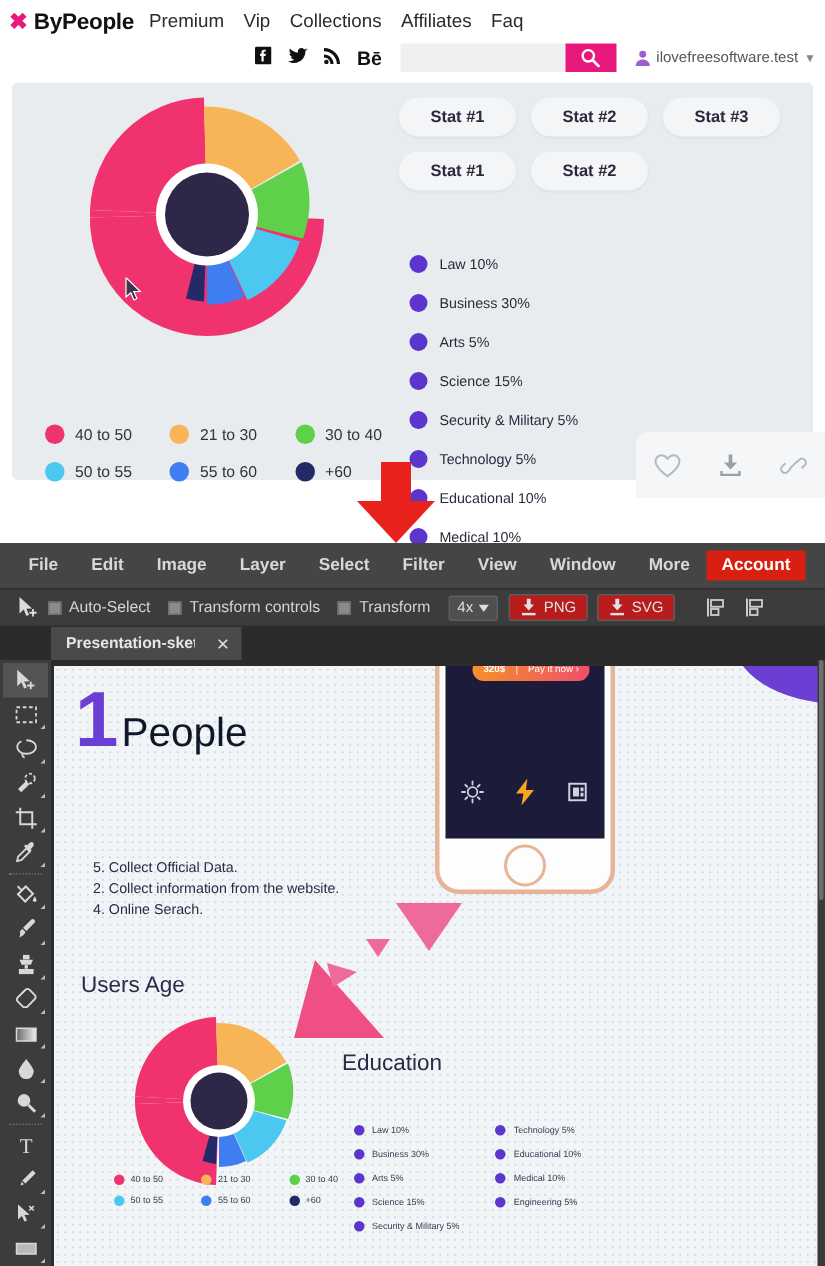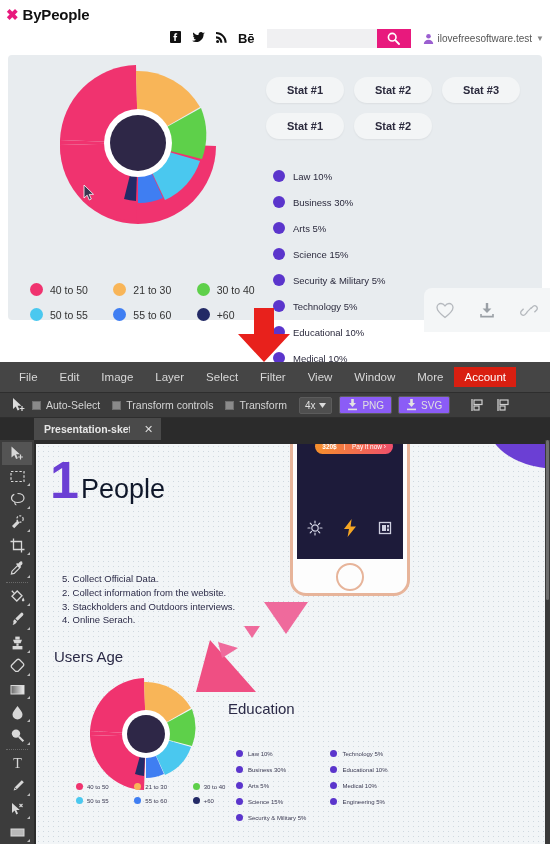--- a/index.html
+++ b/index.html
@@ -44,21 +44,21 @@
 
   .donut-svg { position:absolute; left:20px; top:8px; }
   .cursor-arrow { position:absolute; left:65px; top:130px; width:12px; height:16px; }
 
   .legend-age { position:absolute; left:22px; top:228px; width:250px; }
   .legend-age-row { display:flex; align-items:center; margin-bottom:12px; }
   .legend-age-item { display:flex; align-items:center; width:86px; }
   .dot { width:13px; height:13px; border-radius:50%; margin-right:7px; flex:none; }
   .legend-age-label { font-size:10.5px; color:#333; }
 
-  .stats { position:absolute; left:258px; top:22px; width:270px; }
+  .stats { position:absolute; left:258px; top:10px; width:270px; }
   .stats-row { display:flex; gap:10px; margin-bottom:10px; }
   .stat-pill {
     background:#f3f5f6; border-radius:16px; height:26px; min-width:78px;
     display:flex; align-items:center; justify-content:center;
     font-size:11px; color:#2b2a3d; font-weight:bold; padding:0 14px;
     box-shadow:0 1px 2px rgba(0,0,0,.06); cursor:pointer;
   }
 
   .legend-edu { position:absolute; left:265px; top:115px; width:275px; }
   .edu-col { display:inline-block; vertical-align:top; }
@@ -78,38 +78,38 @@
   .red-arrow { position:absolute; left:232px; top:308px; }
 
   
   #photoshop { position:absolute; left:0; top:362px; width:550px; height:482px; background:#454545; }
 
   .ps-menubar {
     height:30px; background:#454545; display:flex; align-items:center;
     padding-left:8px; gap:0;
   }
   .ps-menu-item {
-    font-size:11.5px; color:#d8d8d8; padding:4px 11px; cursor:pointer;
-  }
-  .ps-menu-item.account { background:#d91f11; color:#fff; font-weight:normal; padding:4px 10px; }
+    font-size:11.5px; color:#d8d8d8; padding:4px 11px; cursor:pointer;font-weight:bold;
+  }
+  .ps-menu-item.account { background:#d91f11; color:#fff; font-weight:bold; padding:4px 10px; }
 
   .ps-optionsbar {
     height:26px; background:#3c3c3c; display:flex; align-items:center;
     padding-left:6px; gap:0; border-top:1px solid #2e2e2e; border-bottom:1px solid #2e2e2e;
   }
   .opt-tool { width:26px; display:flex; align-items:center; justify-content:center; }
   .opt-check { display:flex; align-items:center; margin-right:12px; cursor:pointer; }
   .opt-box { width:9px; height:9px; background:#8a8a8a; border:1px solid #6e6e6e; margin-right:5px; }
   .opt-label { font-size:10.5px; color:#d4d4d4; }
   .opt-select {
     background:#4f4f4f; border:1px solid #5c5c5c; border-radius:2px; color:#e0e0e0;
     font-size:10px; padding:2px 5px; display:flex; align-items:center; gap:4px; cursor:pointer; margin-right:7px;
   }
   .opt-btn {
-    background:#8b5cf6; border:1px solid #5c5c5c; border-radius:2px;
+    background:#b91c1c; border:1px solid #5c5c5c; border-radius:2px;
     display:flex; align-items:center; gap:4px; padding:2px 7px; cursor:pointer; margin-right:6px;
   }
   .opt-btn span { font-size:10px; color:#e0e0e0; }
 
   .ps-tabbar { height:22px; background:#2b2b2b; display:flex; align-items:flex-end; padding-left:34px; }
   .ps-tab {
     background:#4a4a4a; height:22px; display:flex; align-items:center;
     padding:0 8px 0 10px; gap:14px; max-width:130px; cursor:pointer;
   }
   .ps-tab-label {
@@ -186,20 +186,27 @@
   .ps-scroll-v i { position:absolute; left:1px; top:0; width:3px; height:160px; background:#6e6e6e; border-radius:2px; display:block; }
 </style>
 </head>
 <body>
 
 <div id="bypeople">
 
   <div class="nav-row">
     <span class="logo-x">✖</span>
     <span class="logo-text">ByPeople</span>
+    <nav class="nav-links">
+      <a>Premium</a>
+      <a>Vip</a>
+      <a>Collections</a>
+      <a>Affiliates</a>
+      <a>Faq</a>
+    </nav>
   </div>
 
   <div class="util-row">
     <div class="social">
       <span>
         <svg width="11" height="12" viewBox="0 0 11 12">
             <rect x="0" y="0" width="11" height="12" rx="1" fill="#111"></rect>
             <path d="M7.2 3.4H6.3c-.3 0-.5.2-.5.5v1h1.4l-.2 1.4H5.8V10H4.3V6.3H3.4V4.9h.9V3.8c0-1 .6-1.6 1.6-1.6h1.3z" fill="#fff"></path>
           </svg>
       </span>
@@ -583,21 +590,20 @@
     <div class="ps-canvas">
       <div class="dotgrid"></div>
 
       <div class="sl-head">
         <span class="sl-num">1</span>
         <span class="sl-title">People</span>
       </div>
       <div class="sl-list">
         <div>5. Collect Official Data.</div>
         <div>2. Collect information from the website.</div>
-        <div>3. Stackholders and Outdoors interviews.</div>
         <div>4. Online Serach.</div>
       </div>
 
       <div class="sl-users-age">Users Age</div>
       <div class="sl-education">Education</div>
 
       <svg style="position:absolute;left:38px;top:232px" width="150" height="135" viewBox="0 0 150 135">
         <g transform="translate(72,58)">
           <path d="M -56 -3 A56 56 0 0 1 -2 -56 L 0 0 Z" fill="#f0336f"></path>
           <path d="M -56 2 A56 56 0 0 0 -2 56 L 0 0 Z" fill="#f0336f"></path>

